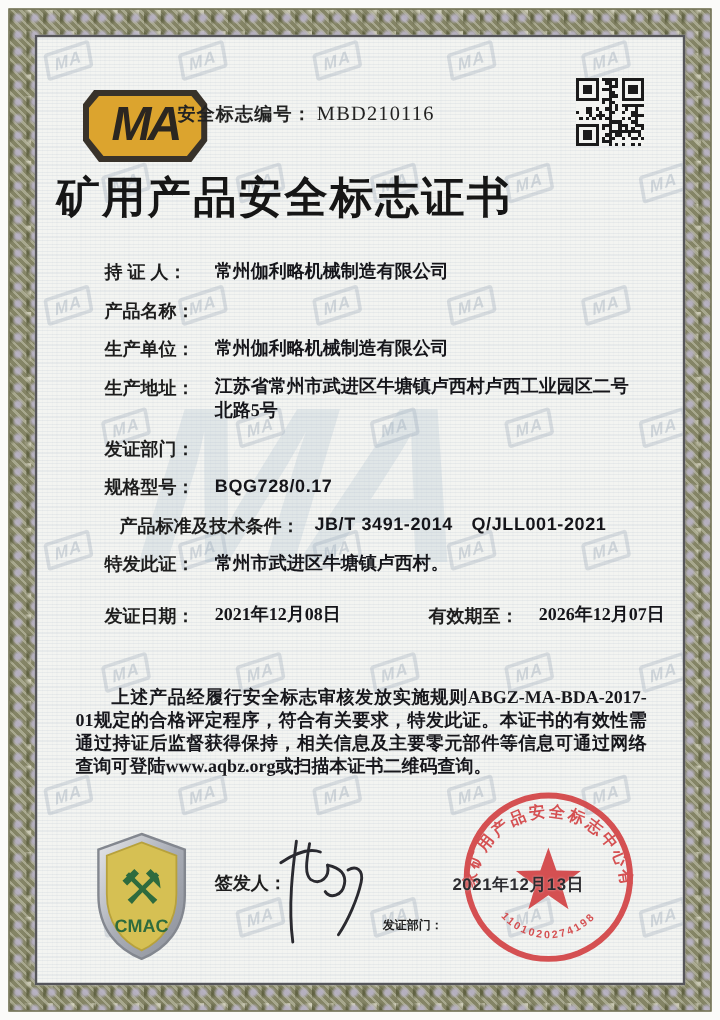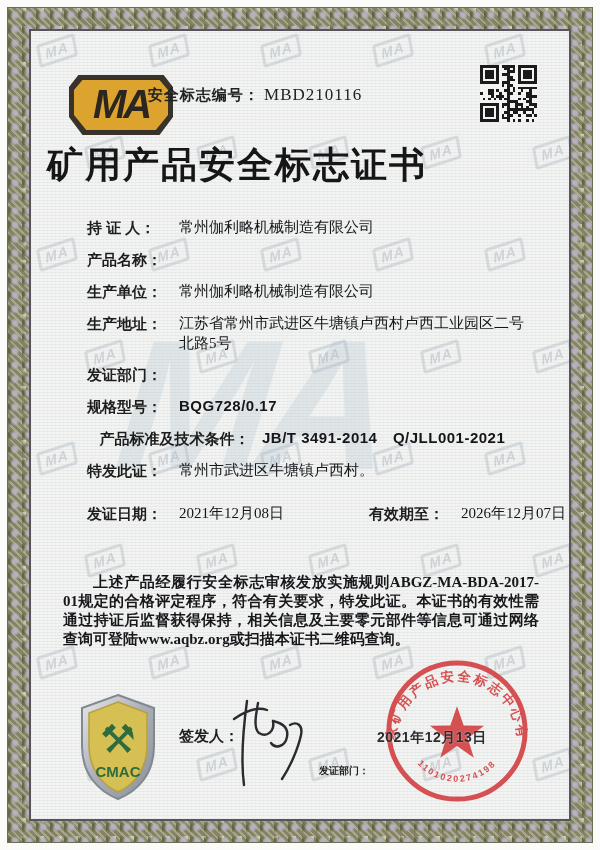--- a/index.html
+++ b/index.html
@@ -75,25 +75,25 @@
     position:absolute;left:0;right:0;top:110px;
     font-size:36px;font-weight:900;color:#161616;letter-spacing:2px;
     font-family:"Liberation Serif",serif;
     padding-left:16px;
   }
   
   .fields{position:absolute;left:56px;right:34px;top:186px;}
   .frow{display:flex;margin-bottom:11px;font-size:15px;line-height:21px;}
   .flab{flex:0 0 92px;font-weight:700;color:#1d1d1d;white-space:nowrap;}
   .flab.wide{flex:0 0 175px;text-align:center;}
-  .fval{flex:1;color:#15151a;font-weight:400;font-family:"Liberation Serif",serif;line-height:20px;}
+  .fval{flex:1;color:#15151a;font-weight:700;font-family:"Liberation Serif",serif;line-height:20px;}
   .fval.latin{font-family:"Liberation Sans",sans-serif;font-weight:700;letter-spacing:.5px;}
   .frow.dates{margin-top:22px;}
   .frow.dates .fval{flex:0 0 150px;}
-  .frow.dates .flab2{flex:0 0 92px;font-weight:700;color:#1d1d1d;margin-left:40px;white-space:nowrap;}
+  .frow.dates .flab2{flex:0 0 92px;font-weight:700;color:#1d1d1d;margin-left:28px;white-space:nowrap;}
   
   .para{
     position:absolute;left:32px;right:30px;top:542px;
     font-size:15px;line-height:19px;font-weight:700;color:#17171c;
     text-indent:2em;font-family:"Liberation Serif",serif;text-align:justify;
   }
   
   .cmac{position:absolute;left:46px;top:662px;width:82px;height:108px;}
   .cmac svg{width:100%;height:100%;}
   .signer{position:absolute;left:148px;top:696px;font-size:15px;font-weight:700;color:#1d1d1d;}

